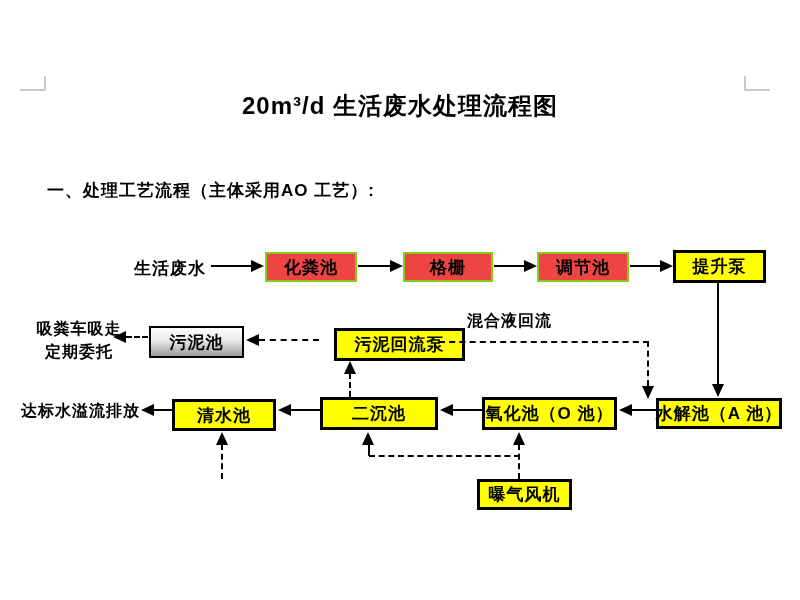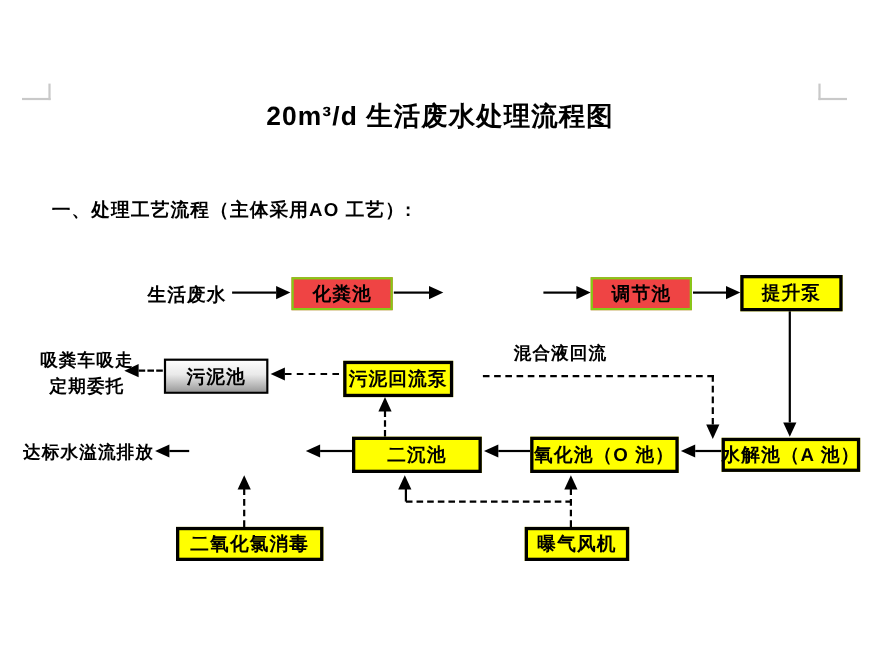--- a/index.html
+++ b/index.html
@@ -43,20 +43,23 @@
   <div class="lbl" style="left:134px;top:257px;font-size:17px;">生活废水</div>
   <div class="hl" style="left:211px;top:265px;width:40px;"></div>
   <div class="ah ah-right" style="left:251px;top:260px;"></div>
 
   <div class="node n-white" style="left:265px;top:252px;width:92px;height:30px;">
       <span>化粪池</span>
     </div>
   <div class="hl" style="left:358px;top:265px;width:32px;"></div>
   <div class="ah ah-right" style="left:390px;top:260px;"></div>
 
+  <div class="node n-white" style="left:403px;top:252px;width:90px;height:30px;">
+      <span>格栅</span>
+    </div>
   <div class="hl" style="left:494px;top:265px;width:30px;"></div>
   <div class="ah ah-right" style="left:524px;top:260px;"></div>
 
   <div class="node n-white" style="left:537px;top:252px;width:92px;height:30px;">
       <span>调节池</span>
     </div>
   <div class="hl" style="left:630px;top:265px;width:30px;"></div>
   <div class="ah ah-right" style="left:660px;top:260px;"></div>
 
   <div class="node n-yellow" style="left:673px;top:250px;width:93px;height:33px;">
@@ -72,57 +75,57 @@
   </div>
   <div class="ah ah-left" style="left:113px;top:331px;"></div>
   <div class="hd" style="left:126px;top:336px;width:22px;"></div>
 
   <div class="node n-gray" style="left:149px;top:326px;width:95px;height:32px;text-align:center;">
       <span>污泥池</span>
     </div>
   <div class="ah ah-left" style="left:246px;top:334px;"></div>
   <div class="hd" style="left:259px;top:339px;width:60px;"></div>
 
-  <div class="node n-yellow" style="left:312px;top:328px;width:100px;height:33px;">
+  <div class="node n-yellow" style="left:334px;top:328px;width:131px;height:33px;">
       <span>污泥回流泵</span>
     </div>
   <div class="ah ah-up" style="left:344px;top:361px;"></div>
   <div class="vd" style="left:349px;top:373px;height:24px;"></div>
 
   <div class="lbl" style="left:467px;top:311px;">混合液回流</div>
   <div class="hd" style="left:439px;top:341px;width:210px;"></div>
   <div class="vd" style="left:647px;top:341px;height:45px;"></div>
   <div class="ah ah-down" style="left:642px;top:386px;"></div>
 
   <div class="lbl" style="left:21px;top:401px;">达标水溢流排放</div>
   <div class="ah ah-left" style="left:141px;top:404px;"></div>
   <div class="hl" style="left:154px;top:409px;width:18px;"></div>
 
+  <div class="node n-yellow" style="left:172px;top:399px;width:104px;height:32px;">
+      <span>清水池</span>
+    </div>
   <div class="ah ah-left" style="left:278px;top:404px;"></div>
   <div class="hl" style="left:291px;top:409px;width:29px;"></div>
 
   <div class="node n-yellow" style="left:320px;top:397px;width:118px;height:33px;">
       <span>二沉池</span>
     </div>
   <div class="ah ah-left" style="left:440px;top:404px;"></div>
   <div class="hl" style="left:453px;top:409px;width:29px;"></div>
 
   <div class="node n-yellow" style="left:482px;top:397px;width:135px;height:33px;">
       <span>氧化池（O 池）</span>
     </div>
   <div class="ah ah-left" style="left:619px;top:404px;"></div>
   <div class="hl" style="left:632px;top:409px;width:24px;"></div>
 
   <div class="node n-yellow" style="left:656px;top:398px;width:126px;height:31px;">
       <span>水解池（A 池）</span>
     </div>
 
-  <div class="node n-yellow" style="left:160px;top:479px;width:134px;height:31px;">
-      <span>二氧化氯消毒</span>
-    </div>
   <div class="ah ah-up" style="left:216px;top:432px;"></div>
   <div class="vd" style="left:221px;top:444px;height:35px;"></div>
 
   <div class="node n-yellow" style="left:477px;top:479px;width:95px;height:31px;">
       <span>曝气风机</span>
     </div>
   <div class="ah ah-up" style="left:513px;top:432px;"></div>
   <div class="vd" style="left:518px;top:444px;height:35px;"></div>
   <div class="hd" style="left:369px;top:455px;width:151px;"></div>
   <div class="vd" style="left:368px;top:444px;height:12px;"></div>

